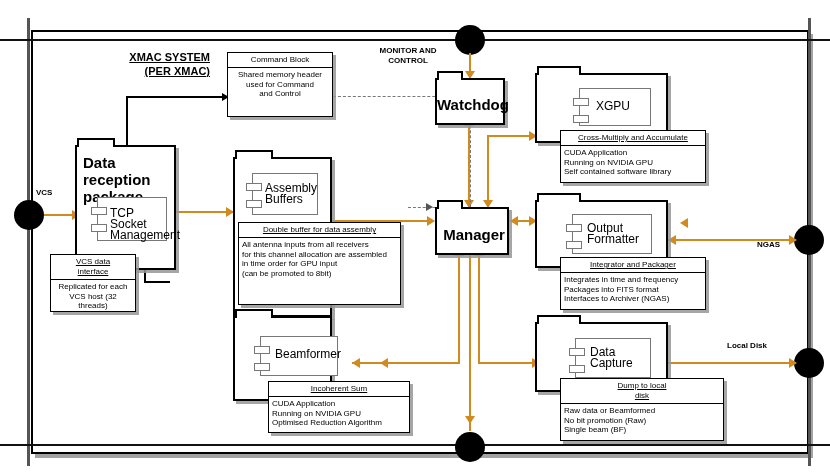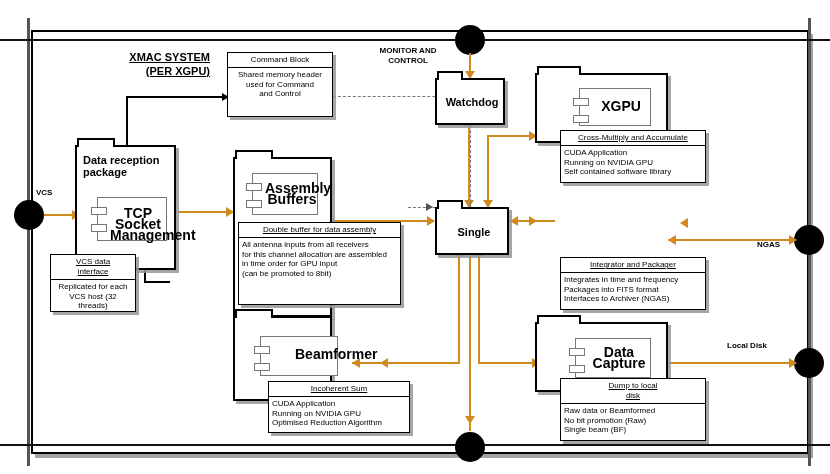--- a/index.html
+++ b/index.html
@@ -7,28 +7,28 @@
   #canvas{position:relative;width:830px;height:474px;background:#fff;overflow:hidden;}
 
   
   .abs{position:absolute;box-sizing:border-box;}
   .shadow{box-shadow:3px 3px 0 0 rgba(150,150,150,.85);}
 
   
   .pkg{background:#fff;border:2px solid #000;}
   .pkg-tab{position:absolute;top:-9px;left:0;height:9px;background:#fff;
            border:2px solid #000;border-bottom:none;box-sizing:border-box;}
-  .pkg-label{font-weight:bold;font-size:11px;color:#000;text-align:center;}
+  .pkg-label{font-weight:bold;font-size:15px;color:#000;text-align:center;}
 
   
   .comp{background:#fff;border:1.5px solid #777;}
   .comp .bar{position:absolute;left:-7px;width:16px;height:8px;background:#fff;border:1.5px solid #777;box-sizing:border-box;}
   .comp .bar.b1{top:9px;}
   .comp .bar.b2{top:26px;}
-  .comp-label{font-weight:bold;font-size:14px;line-height:11px;text-align:center;color:#000;}
+  .comp-label{font-weight:normal;font-size:12px;line-height:11px;color:#000;}
 
   
   .note{background:#fff;border:1.5px solid #000;}
   .note-hd{border-bottom:1.5px solid #000;text-align:center;font-size:8px;
            line-height:10px;padding:2px 2px;text-decoration:underline;color:#000;}
   .note-bd{font-size:8px;line-height:9.5px;padding:2px 3px;color:#000;white-space:pre-line;}
 
   
   .cmdbox{background:#fff;border:1.5px solid #000;}
 
@@ -74,21 +74,21 @@
               box-shadow:4px 4px 0 0 rgba(140,140,140,.8);"></div>
 
   <div class="gray" style="left:27px;top:18px;width:3px;height:448px;background:#555;"></div>
   <div class="gray" style="left:808px;top:18px;width:3px;height:448px;background:#555;"></div>
 
   <div class="gray" style="left:0px;top:39px;width:830px;height:2px;background:#111;"></div>
   <div class="gray" style="left:0px;top:444px;width:830px;height:2px;background:#111;"></div>
 
   <div class="abs title" style="left:60px;top:50px;width:150px;">
     <div>XMAC SYSTEM</div>
-    <div>(PER XGPU)</div>
+    <div>(PER XMAC)</div>
   </div>
 
   <div class="abs node" style="left:455px;top:25px;width:30px;height:30px;"></div>
   <div class="abs node" style="left:14px;top:200px;width:30px;height:30px;"></div>
   <div class="abs node" style="left:794px;top:225px;width:30px;height:30px;"></div>
   <div class="abs node" style="left:794px;top:348px;width:30px;height:30px;"></div>
   <div class="abs node" style="left:455px;top:432px;width:30px;height:30px;"></div>
 
   <div class="abs elabel ctr" style="left:362px;top:46px;width:92px;">
     <div>MONITOR AND</div>
@@ -209,76 +209,85 @@
 for this channel allocation are assembled
 in time order for GPU input
 (can be promoted to 8bit)</div>
   </div>
 
   <div class="abs pkg shadow" style="left:233px;top:316px;width:99px;height:85px;">
     <div class="pkg-tab" style="width:38px;"></div>
     <div class="abs comp" style="left:25px;top:18px;width:78px;height:40px;">
       <div class="bar b1"></div>
       <div class="bar b2"></div>
-      <div class="abs comp-label" style="left:14px;top:12px;width:60px;margin-left:20px;">Beamformer</div>
+      <div class="abs comp-label" style="left:14px;top:12px;width:60px;">Beamformer</div>
     </div>
   </div>
 
   <div class="abs note shadow" style="left:268px;top:381px;width:142px;height:52px;">
     <div class="note-hd">Incoherent Sum</div>
     <div class="note-bd">CUDA Application
 Running on NVIDIA GPU
 Optimised Reduction Algorithm</div>
   </div>
 
   <div class="abs pkg shadow" style="left:435px;top:78px;width:70px;height:47px;">
     <div class="pkg-tab" style="width:26px;"></div>
     <div class="abs pkg-label" style="left:0;top:16px;width:70px;">Watchdog</div>
   </div>
 
   <div class="abs pkg shadow" style="left:435px;top:207px;width:74px;height:48px;">
     <div class="pkg-tab" style="width:26px;"></div>
-    <div class="abs pkg-label" style="left:0;top:17px;width:74px;">Single</div>
+    <div class="abs pkg-label" style="left:0;top:17px;width:74px;">Manager</div>
   </div>
 
   <div class="abs pkg shadow" style="left:535px;top:73px;width:133px;height:70px;">
     <div class="pkg-tab" style="width:44px;"></div>
     <div class="abs comp" style="left:42px;top:13px;width:72px;height:38px;">
       <div class="bar b1"></div>
       <div class="bar b2"></div>
       <div class="abs comp-label" style="left:16px;top:12px;width:50px;">XGPU</div>
     </div>
   </div>
 
   <div class="abs note shadow" style="left:560px;top:130px;width:146px;height:53px;">
     <div class="note-hd">Cross-Multiply and Accumulate</div>
     <div class="note-bd">CUDA Application
 Running on NVIDIA GPU
 Self contained software library</div>
   </div>
 
+  <div class="abs pkg shadow" style="left:535px;top:200px;width:133px;height:68px;">
+    <div class="pkg-tab" style="width:44px;"></div>
+    <div class="abs comp" style="left:35px;top:12px;width:80px;height:40px;">
+      <div class="bar b1"></div>
+      <div class="bar b2"></div>
+      <div class="abs comp-label" style="left:14px;top:8px;width:60px;white-space:pre-line;">Output
+Formatter</div>
+    </div>
+  </div>
 
   <div class="abs note shadow" style="left:560px;top:257px;width:146px;height:53px;">
     <div class="note-hd">Integrator and Packager</div>
     <div class="note-bd">Integrates in time and frequency
 Packages into FITS format
 Interfaces to Archiver (NGAS)</div>
   </div>
 
   <div class="abs pkg shadow" style="left:535px;top:322px;width:133px;height:70px;">
     <div class="pkg-tab" style="width:44px;"></div>
     <div class="abs comp" style="left:38px;top:14px;width:76px;height:40px;">
       <div class="bar b1"></div>
       <div class="bar b2"></div>
       <div class="abs comp-label" style="left:14px;top:8px;width:58px;white-space:pre-line;">Data
 Capture</div>
     </div>
   </div>
 
-  <div class="abs note shadow" style="left:560px;top:378px;width:146px;height:63px;">
+  <div class="abs note shadow" style="left:560px;top:378px;width:164px;height:63px;">
     <div class="note-hd" style="white-space:pre-line;">Dump to  local
 disk</div>
     <div class="note-bd">Raw data or Beamformed
 No bit promotion (Raw)
 Single beam (BF)</div>
   </div>
 
 </div>
 
 </body></html>

